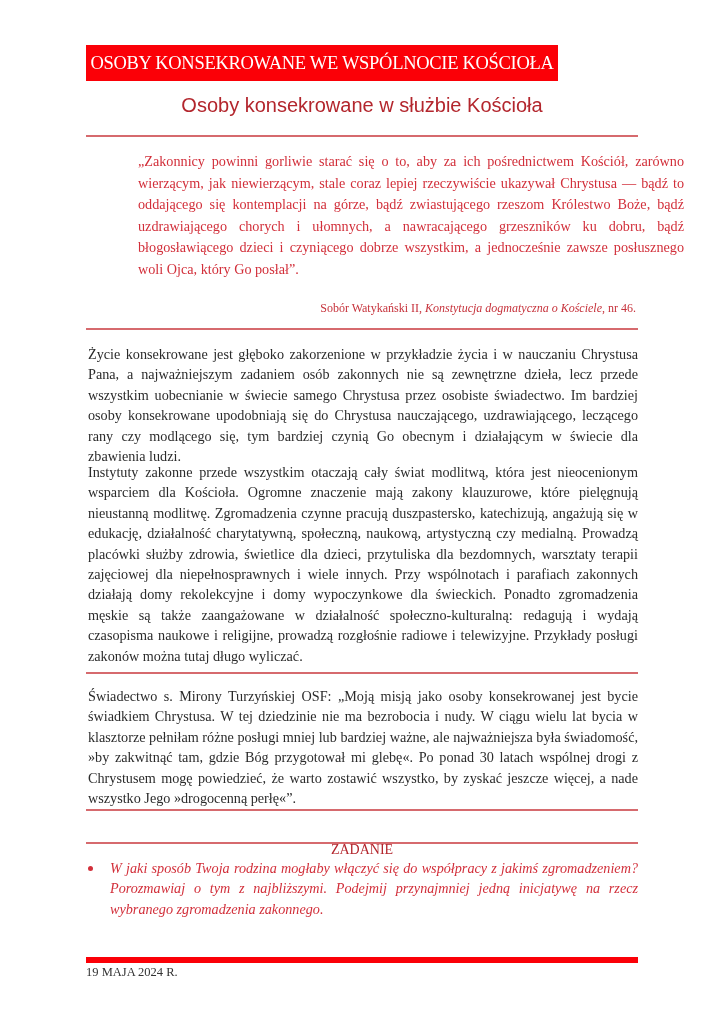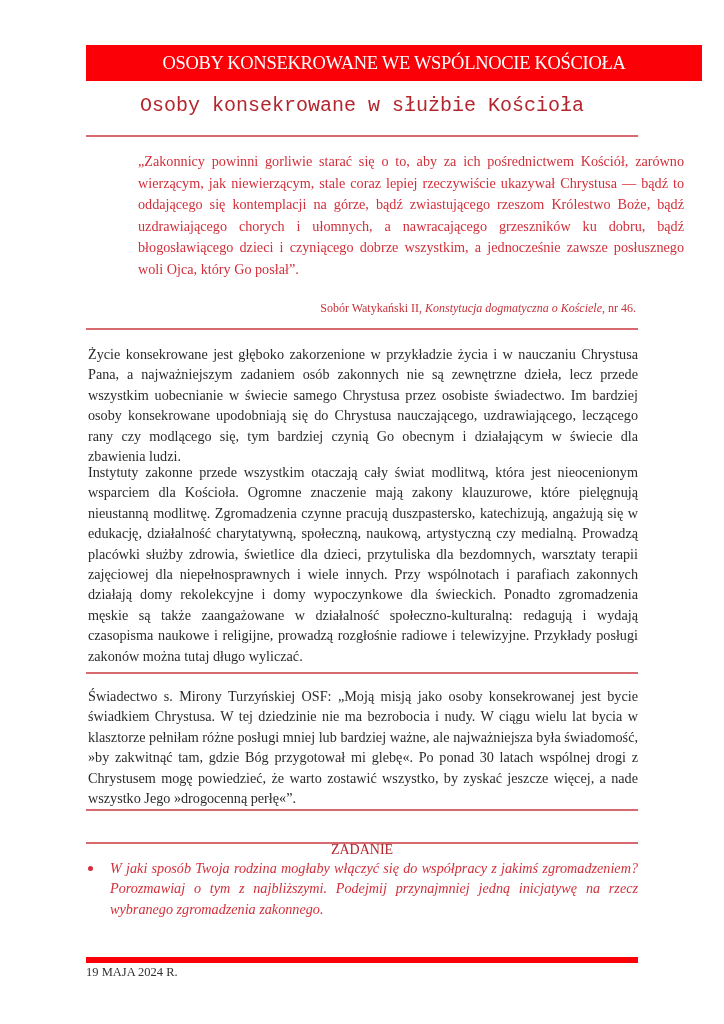--- a/index.html
+++ b/index.html
@@ -1,23 +1,23 @@
 <!DOCTYPE html>
 <html><head>
   <meta charset="utf-8">
   <style>
     html, body { margin: 0; padding: 0; background: #ffffff; }
     body { width: 724px; height: 1024px; position: relative; overflow: hidden;
            font-family: "DejaVu Serif", "Liberation Serif", serif; }
     .page { position: absolute; left: 86px; top: 0; width: 552px; }
-    .banner { position: absolute; left: 0; top: 45px; width: 616px; height: 36px; background: #fb0007;
+    .banner { position: absolute; left: 0; top: 45px; width: 472px; height: 36px; background: #fb0007;
               color: #ffffff; font-size: 18.5px; line-height: 36px; text-align: center; letter-spacing: -0.3px;
               font-family: "Liberation Serif", serif; }
     .subtitle { position: absolute; left: 0; top: 94px; width: 552px; text-align: center; color: #b3262d;
-                font-size: 20px; font-family: Liberation Mono, monospace; }
+                font-size: 20px; font-family: Liberation Sans, sans-serif; }
     .rule { position: absolute; left: 0; width: 552px; height: 1.5px; background: #d66a6e; }
     .quote { position: absolute; left: 4px; top: 151px; width: 546px; color: #d22f3a; font-size: 14.2px;
              line-height: 21.6px; text-align: justify; font-family: "Liberation Serif", serif; margin-left: 48px; }
     .source { position: absolute; right: 2px; top: 301px; color: #c6323b; font-size: 12px;
               font-family: "Liberation Serif", serif; }
     .source i { font-style: italic; }
     .para { position: absolute; left: 2px; width: 550px; color: #2b2b2b; font-size: 14.2px;
             line-height: 20.4px; text-align: justify; font-family: "Liberation Serif", serif; }
     .p1 { top: 344px; }
     .p2 { top: 462px; }

